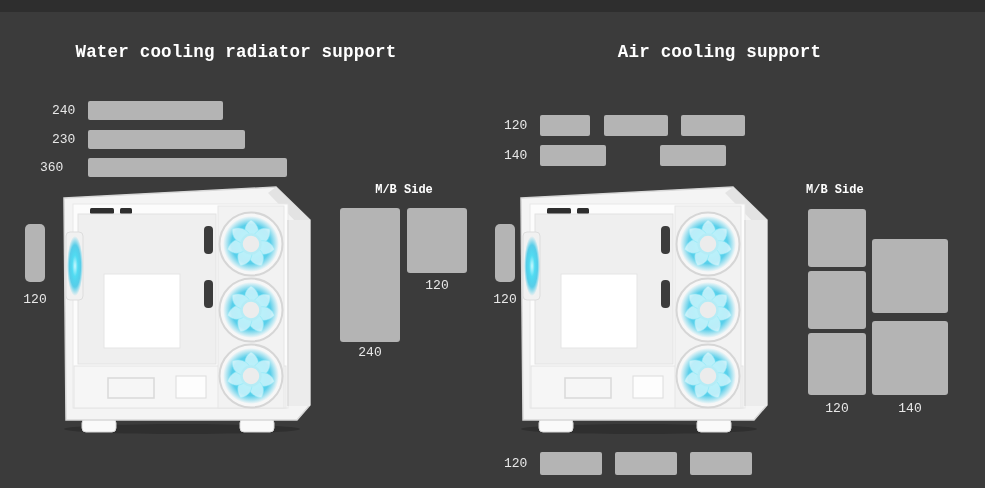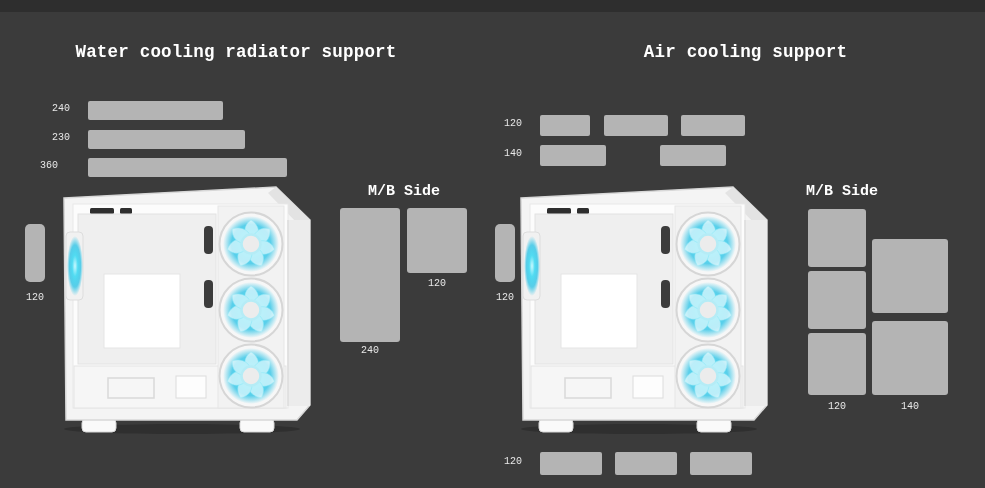--- a/index.html
+++ b/index.html
@@ -7,23 +7,23 @@
   .canvas {
     position:relative; width:985px; height:488px;
     background:var(--background,#3b3b3b); overflow:hidden;
     font-family:Liberation Mono, monospace;
     margin-top:12px;
   }
   .title {
     position:absolute; font-size:17.5px; font-weight:bold;
     color:var(--title,#ffffff); text-align:center; letter-spacing:.2px;
   }
-  .lbl { position:absolute; font-size:10px; color:var(--label,#e8e8e8); }
+  .lbl { position:absolute; font-size:13px; color:var(--label,#e8e8e8); }
   .lbl.c { text-align:center; }
-  .mb-title { position:absolute; font-size:15px; font-weight:bold; color:var(--title,#ffffff); }
+  .mb-title { position:absolute; font-size:12px; font-weight:bold; color:var(--title,#ffffff); }
   .slot { position:absolute; background:var(--bar,#b4b4b4); border-radius:2px; }
   .slot.round { border-radius:5px; }
   .slot.sq { border-radius:3px; }
   svg.case { position:absolute; }
 </style>
 </head>
 <body>
 
 <svg width="0" height="0" style="position:absolute" aria-hidden="true">
   <defs>
@@ -99,21 +99,21 @@
     </svg>
 
     <h3 class="mb-title" style="left:340px;top:171px;width:128px;text-align:center">M/B Side</h3>
     <div class="slot sq" style="left:340px;top:196px;width:60px;height:134px"></div>
     <span class="lbl c" style="left:340px;top:333px;width:60px">240</span>
     <div class="slot sq" style="left:407px;top:196px;width:60px;height:65px"></div>
     <span class="lbl c" style="left:407px;top:266px;width:60px">120</span>
   </section>
 
   <section>
-    <h2 class="title" style="left:578px;top:30px;width:335px">Air cooling support</h2>
+    <h2 class="title" style="left:552px;top:30px;width:335px">Air cooling support</h2>
 
     <span class="lbl" style="left:504px;top:106px;width:30px">120</span>
     <div class="slot" style="left:540px;top:103px;width:50px;height:21px"></div>
     <div class="slot" style="left:604px;top:103px;width:64px;height:21px"></div>
     <div class="slot" style="left:681px;top:103px;width:64px;height:21px"></div>
 
     <span class="lbl" style="left:504px;top:136px;width:30px">140</span>
     <div class="slot" style="left:540px;top:133px;width:66px;height:21px"></div>
     <div class="slot" style="left:660px;top:133px;width:66px;height:21px"></div>
 

